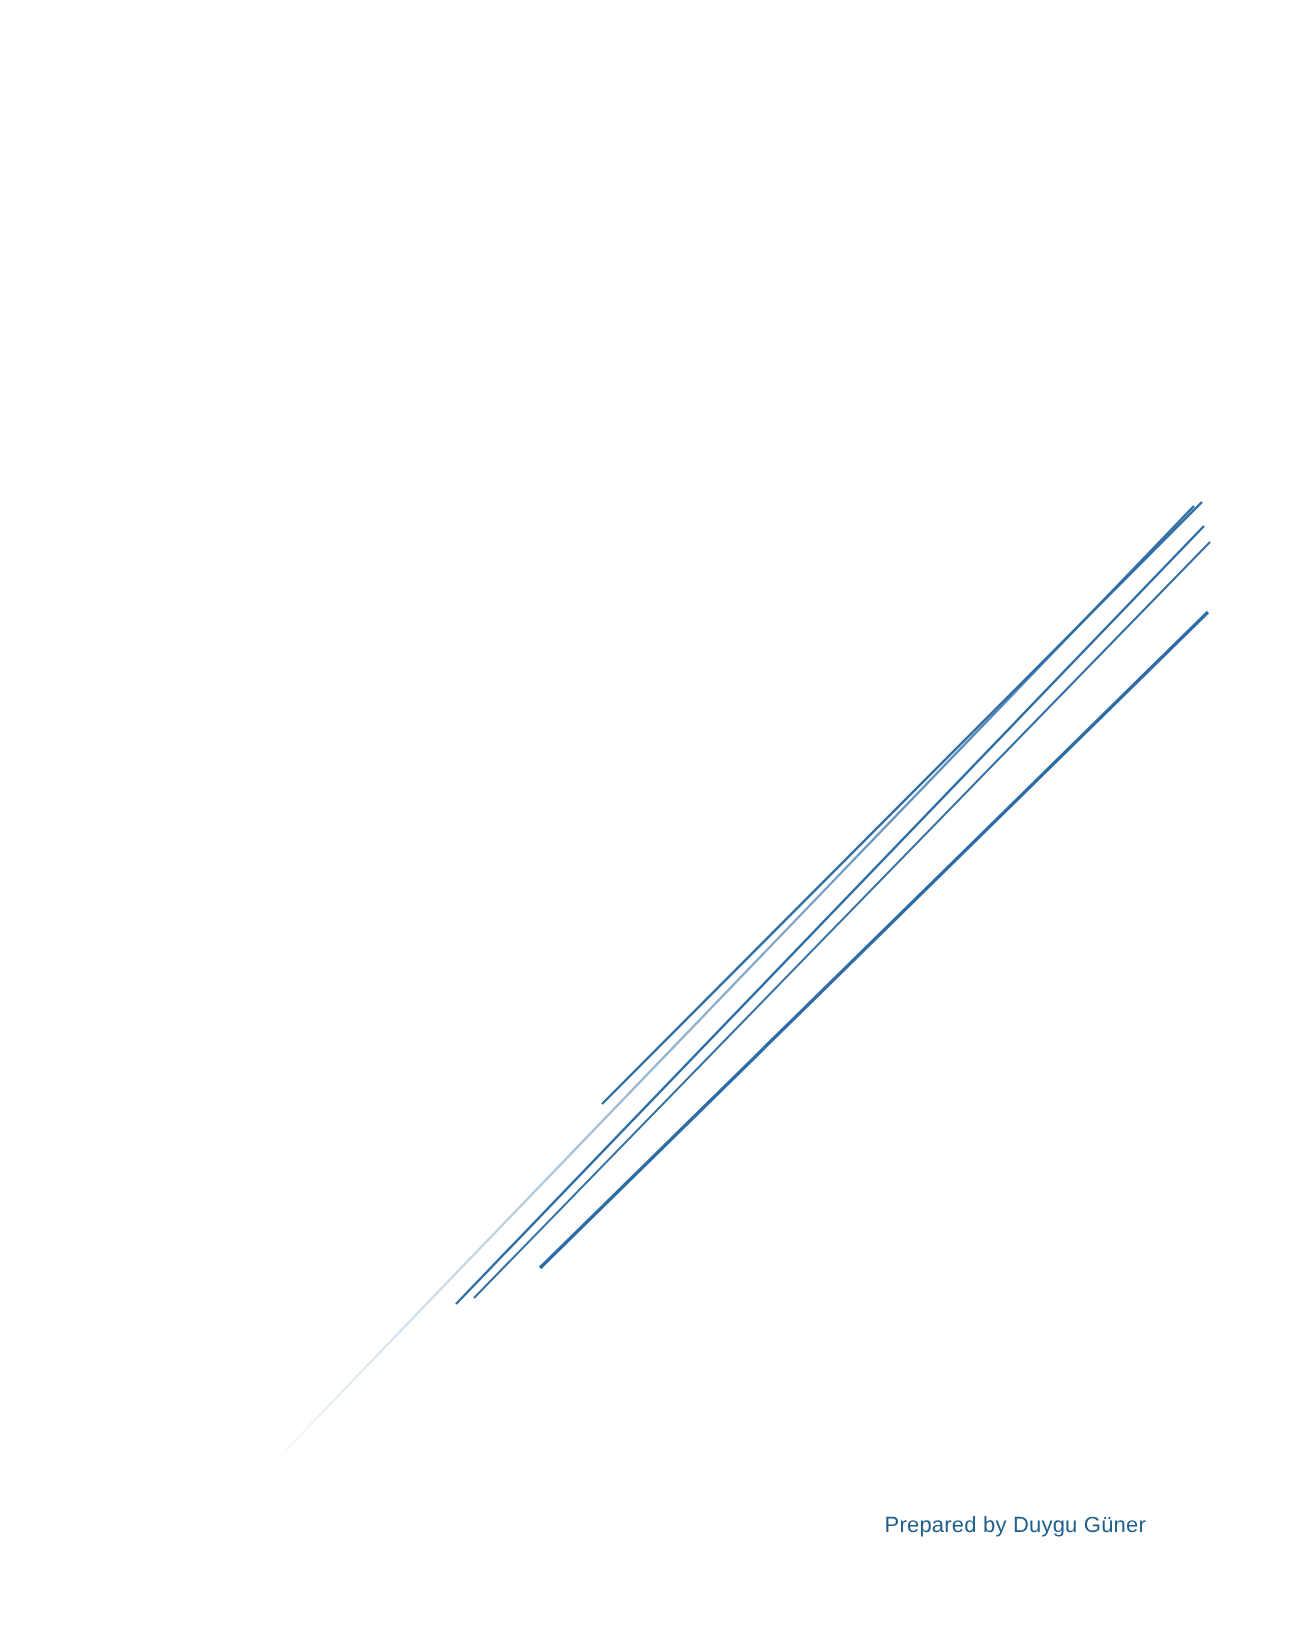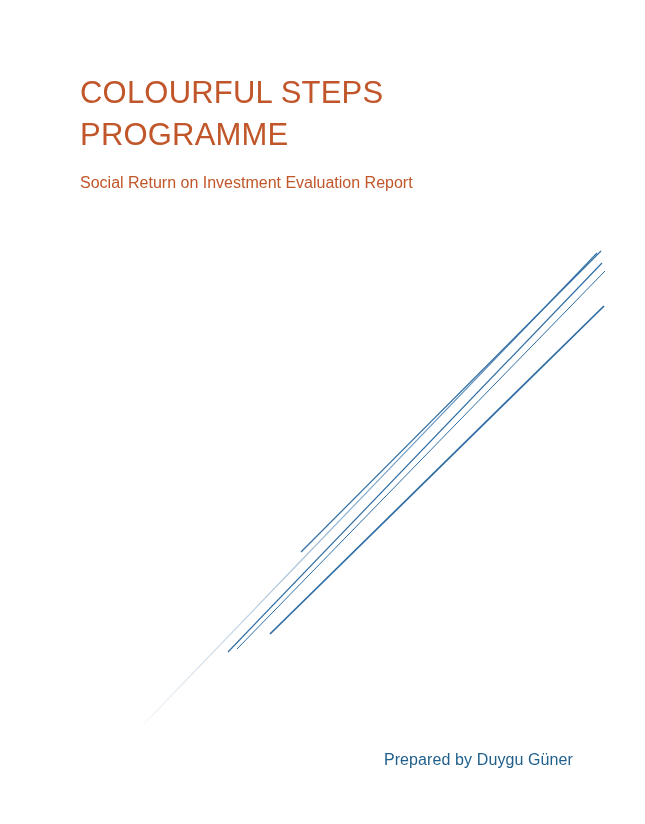--- a/index.html
+++ b/index.html
@@ -44,36 +44,31 @@
     position: absolute;
     left: 0;
     top: 200px;
     width: 645px;
     height: 560px;
   }
   .byline {
     position: absolute;
     right: 72px;
     bottom: 55px;
-    font-size: 16px;
+    font-size: 11px;
     color: #1f5f8b;
     text-align: right;
     letter-spacing: 0.1px;
   }
 </style>
 </head>
 <body>
 
 <div class="page">
 
-  <div class="title-block">
-    <h1 class="doc-title">COLOURFUL STEPS
-PROGRAMME</h1>
-    <p class="doc-subtitle">Social Return on Investment Evaluation Report</p>
-  </div>
 
   <svg class="artwork" viewBox="0 0 645 560" width="645" height="560">
     <defs>
       <linearGradient id="fadeGrad" x1="0" y1="1" x2="1" y2="0">
         <stop offset="0%" stop-color="#2e6da4" stop-opacity="0.05"></stop>
         <stop offset="35%" stop-color="#2e6da4" stop-opacity="0.45"></stop>
         <stop offset="100%" stop-color="#2e6da4" stop-opacity="1"></stop>
       </linearGradient>
     </defs>
     <line x1="143" y1="525" x2="597" y2="53" stroke="url(#fadeGrad)" stroke-width="1.2"></line>

